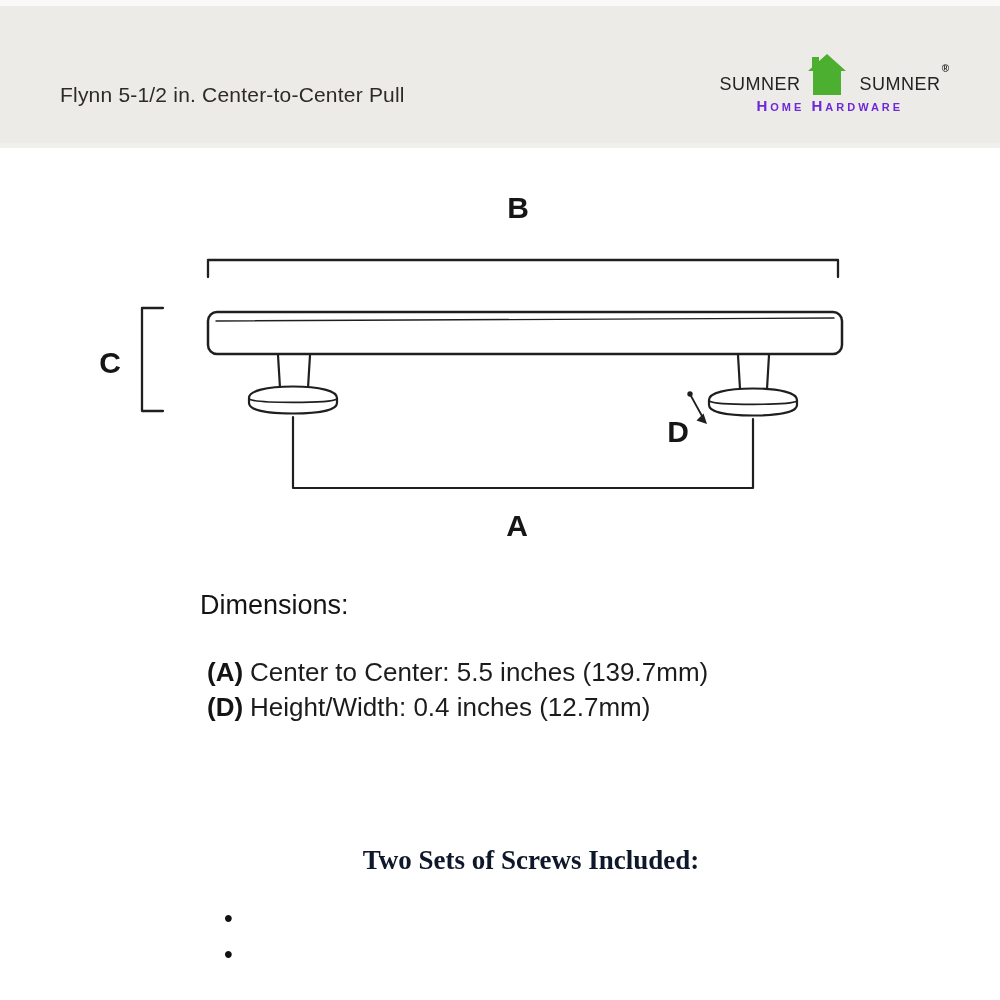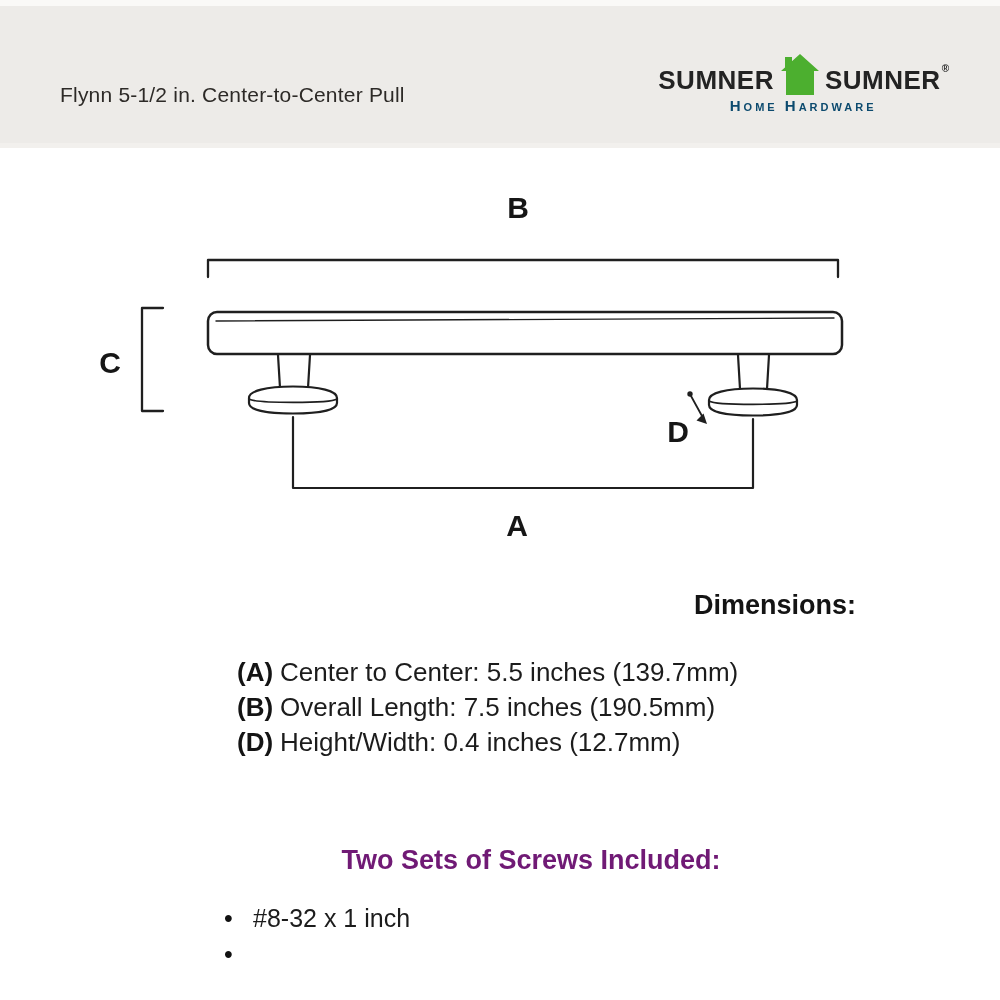--- a/index.html
+++ b/index.html
@@ -30,55 +30,54 @@
     white-space:nowrap;
   }
   .brand{
     position:absolute;top:54px;right:52px;
     text-align:center;
   }
   .brand-row{
     display:flex;align-items:flex-end;justify-content:center;
   }
   .brand-word{
-    font-size:26px;font-weight:700;color:#232323;letter-spacing:0.5px;
-    line-height:1;padding-bottom:1px;white-space:nowrap;
+    font-size:18px;font-weight:400;color:#232323;letter-spacing:0.5px;
+    line-height:1;padding-bottom:1px;white-space:nowrap;margin-left:8px;
   }
   .house{width:38px;height:41px;margin:0 6px -1px 7px;display:block;}
   .reg-mark{
     font-size:10px;font-weight:700;color:#232323;
     position:relative;top:-20px;left:1px;
   }
   .brand-tagline{
     margin-top:3px;
-    font-size:15px;font-weight:600;color:#0c4a6e;
+    font-size:15px;font-weight:600;color:#6d28d9;
     letter-spacing:3px;font-variant:small-caps;
     white-space:nowrap;
   }
   
   .diagram-svg{position:absolute;left:0;top:0;}
   .diagram-label{
     font-family:"Liberation Sans",sans-serif;
     font-size:30px;font-weight:700;fill:#161616;
   }
   
   .dims-heading{
     position:absolute;left:200px;top:590px;width:656px;
-    text-align:right;font-size:27px;font-weight:700;color:#141414;
+    text-align:left;font-size:27px;font-weight:400;color:#141414;
   }
   .dims-list{
     position:absolute;left:207px;top:655px;
     font-size:26px;line-height:35px;color:#1c1c1c;
     white-space:nowrap;
-    margin-left:30px;
   }
   .dim-key{font-weight:700;margin-right:7px;color:#141414;}
   .screws-heading{
     position:absolute;left:200px;top:845px;width:662px;
-    text-align:center;font-size:27px;font-weight:700;color:#701a75;
+    text-align:center;font-size:27px;font-weight:700;color:#0f172a;font-family:Liberation Serif, serif;
   }
   .screws-list{
     position:absolute;left:224px;top:900px;
     font-size:25px;color:#1c1c1c;
   }
   .screw-row{display:flex;align-items:center;height:36px;white-space:nowrap;}
   .bullet{width:29px;font-size:25px;color:#111;}
 </style>
 </head>
 <body>
@@ -132,29 +131,27 @@
     <text class="diagram-label" x="518" y="218" text-anchor="middle">B</text>
     <text class="diagram-label" x="110" y="373" text-anchor="middle">C</text>
     <text class="diagram-label" x="678" y="442" text-anchor="middle">D</text>
     <text class="diagram-label" x="517" y="536" text-anchor="middle" font-size="31">A</text>
   </svg>
 
   <div class="dims-heading">Dimensions:</div>
 
   <div class="dims-list">
     <div><span class="dim-key">(A)</span><span>Center to Center: 5.5 inches (139.7mm)</span></div>
-    <div><span class="dim-key">(B)</span><span>Overall Length: 7.5 inches (190.5mm)</span></div>
     <div><span class="dim-key">(D)</span><span>Height/Width: 0.4 inches (12.7mm)</span></div>
   </div>
 
   <div class="screws-heading">Two Sets of Screws Included:</div>
 
   <div class="screws-list">
     <div class="screw-row">
       <span class="bullet">•</span>
-      <span>#8-32 x 1 inch</span>
     </div>
     <div class="screw-row">
       <span class="bullet">•</span>
     </div>
   </div>
 
 </div>
 
 </body></html>

